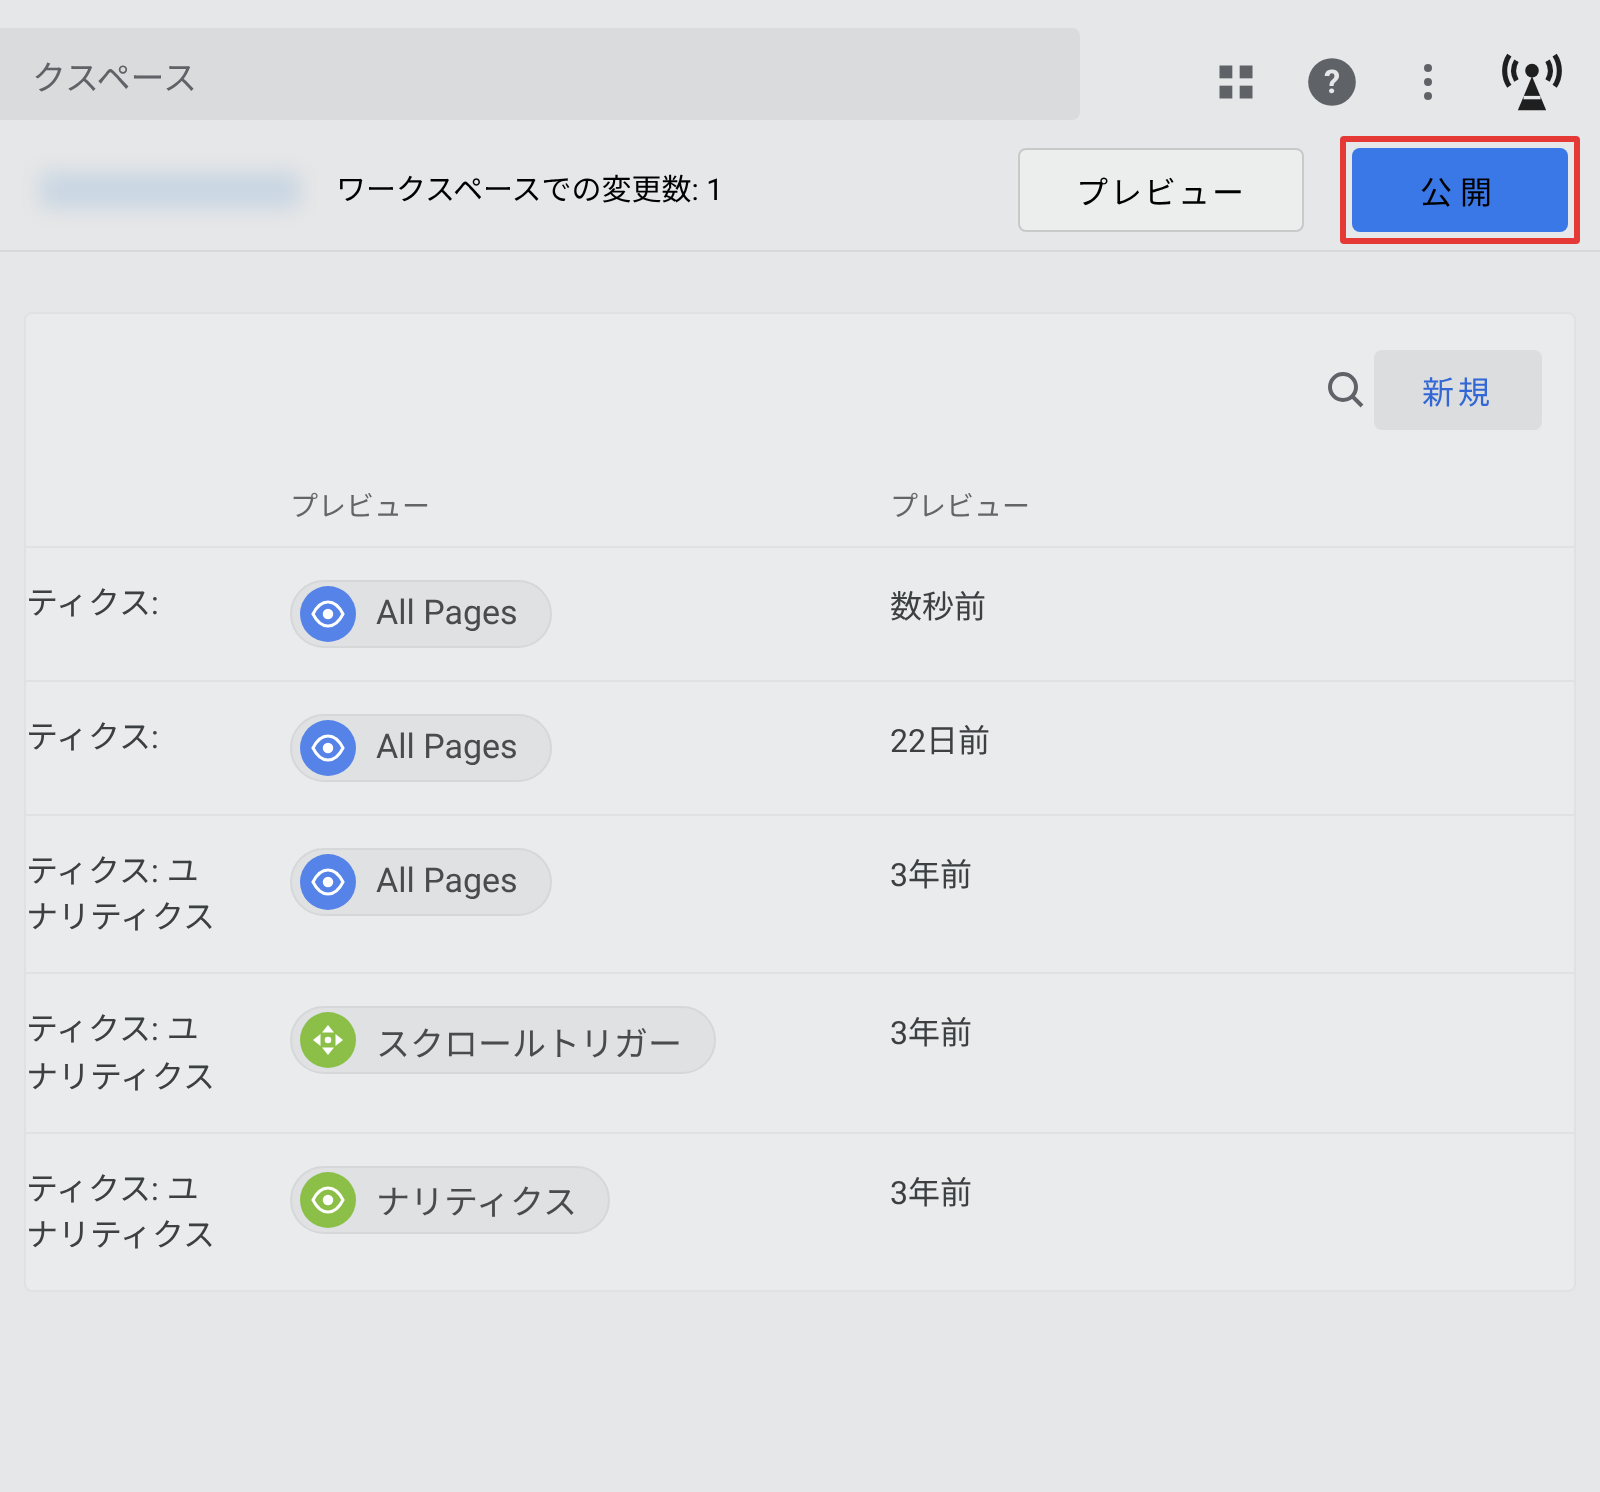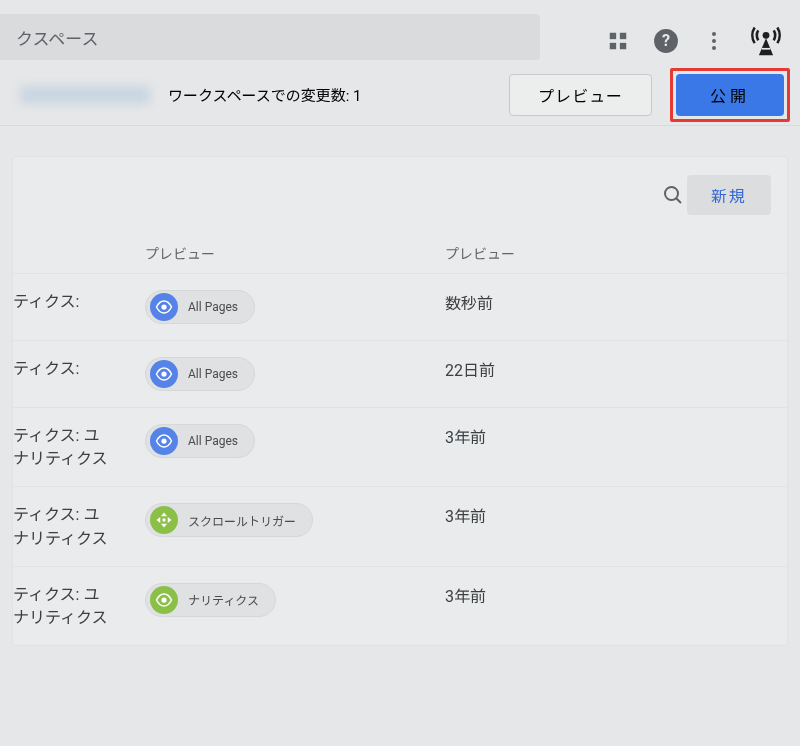--- a/index.html
+++ b/index.html
@@ -159,21 +159,21 @@
 
   .chip {
     display: inline-flex;
     align-items: center;
     background: #e0e1e3;
     border: 1px solid #d6d7d9;
     border-radius: 22px;
     height: 34px;
     padding: 0 16px 0 4px;
     gap: 10px;
-    font-size: 12px;
+    font-size: 17px;
     color: #4b4b4e;
   }
   .chip-icon {
     width: 28px;
     height: 28px;
     border-radius: 50%;
     display: inline-flex;
     align-items: center;
     justify-content: center;
   }

